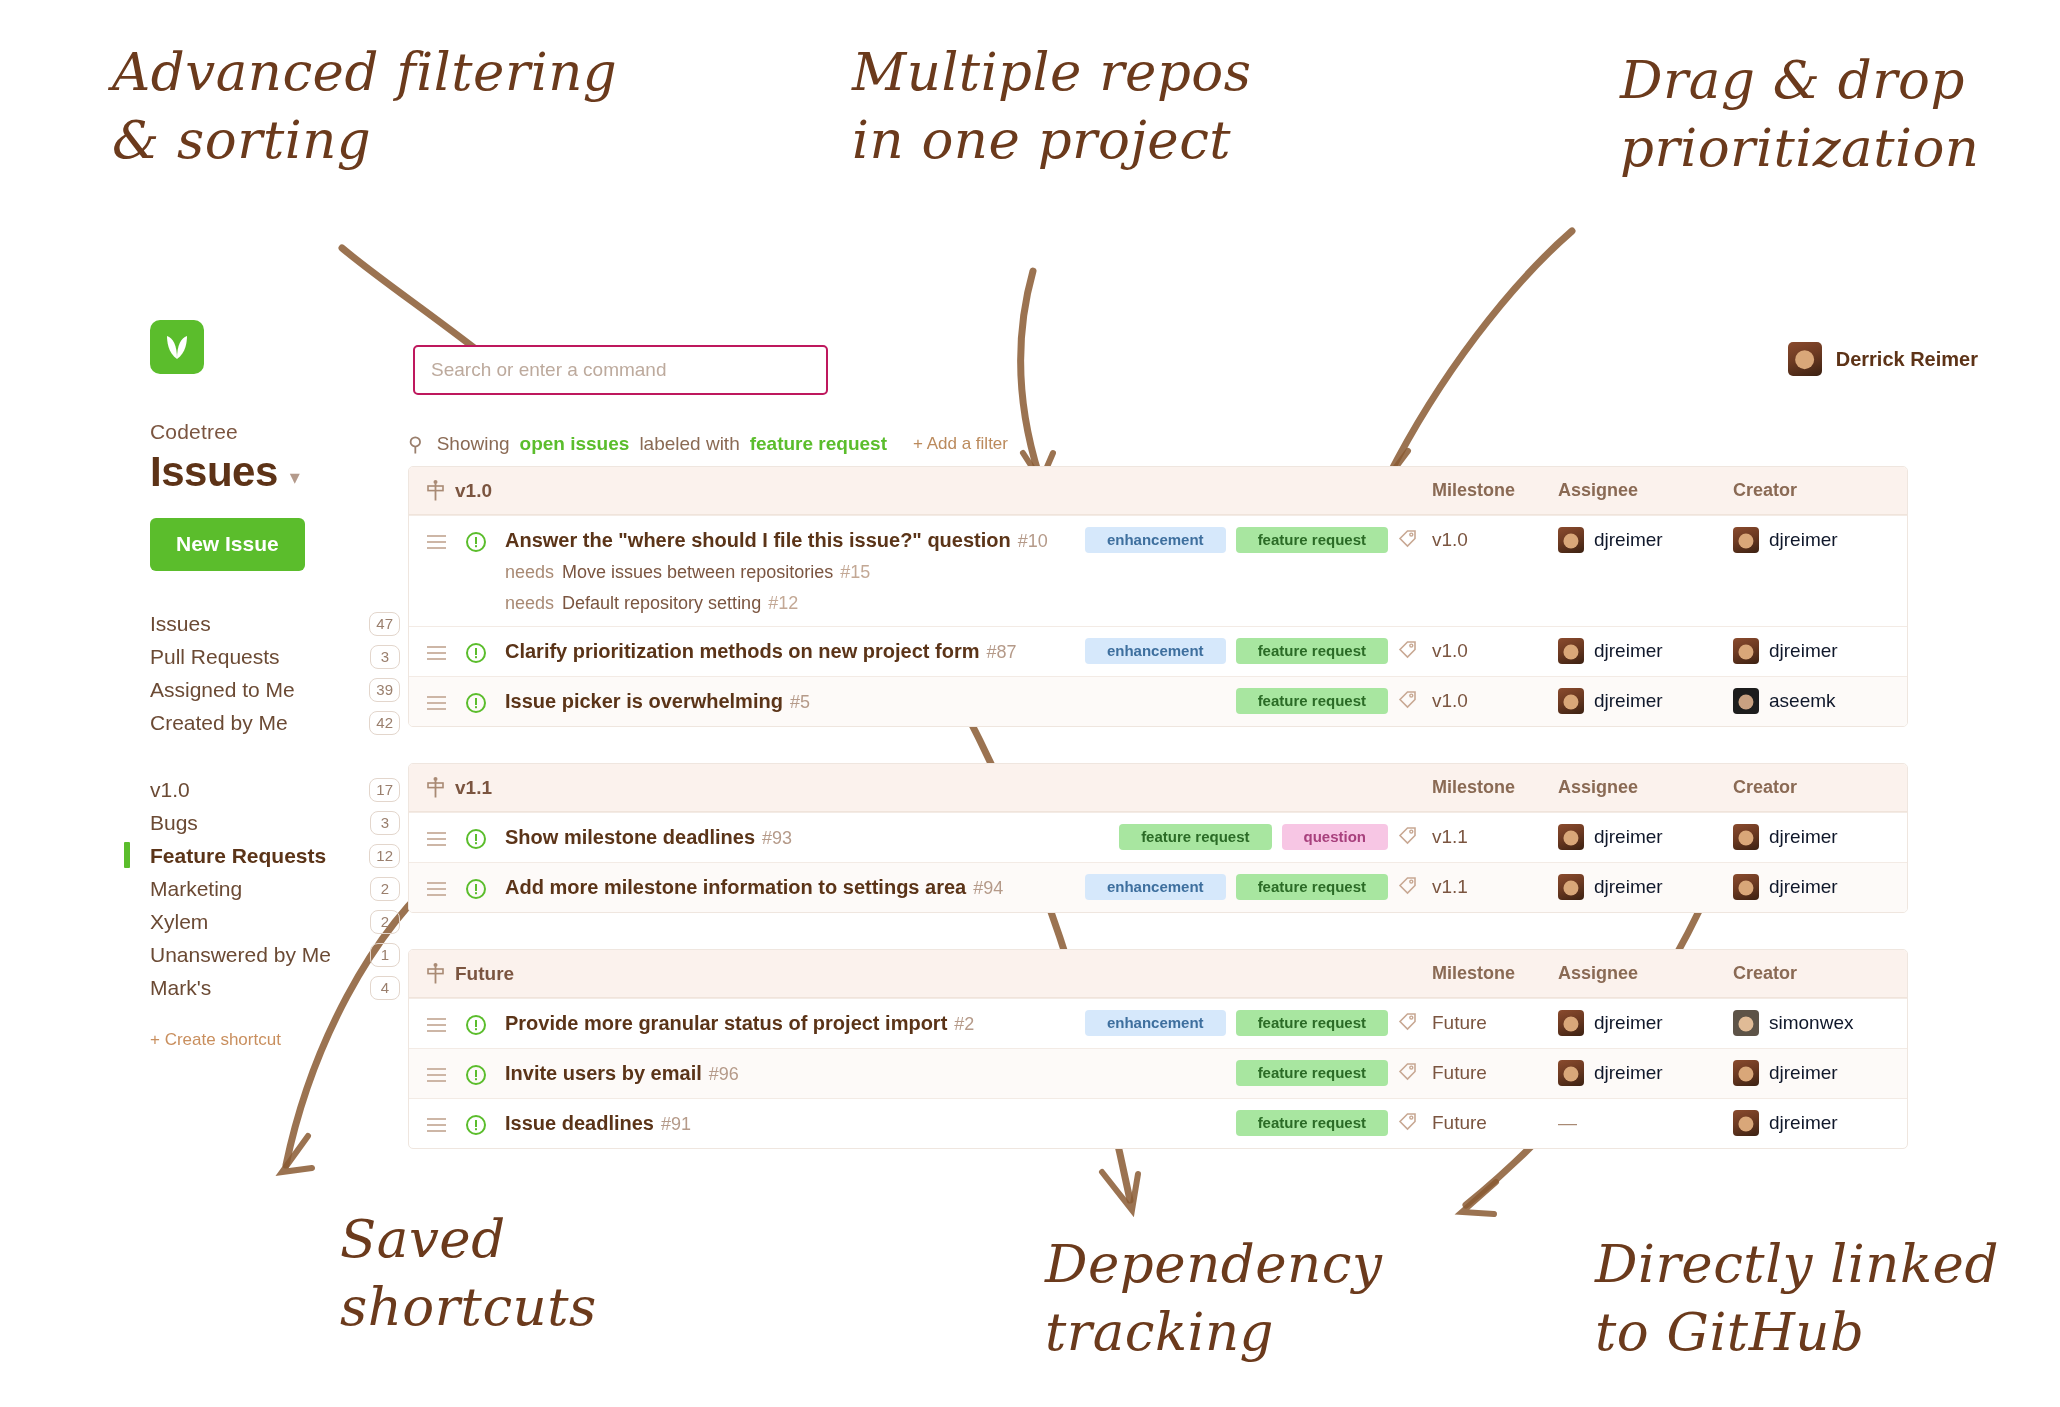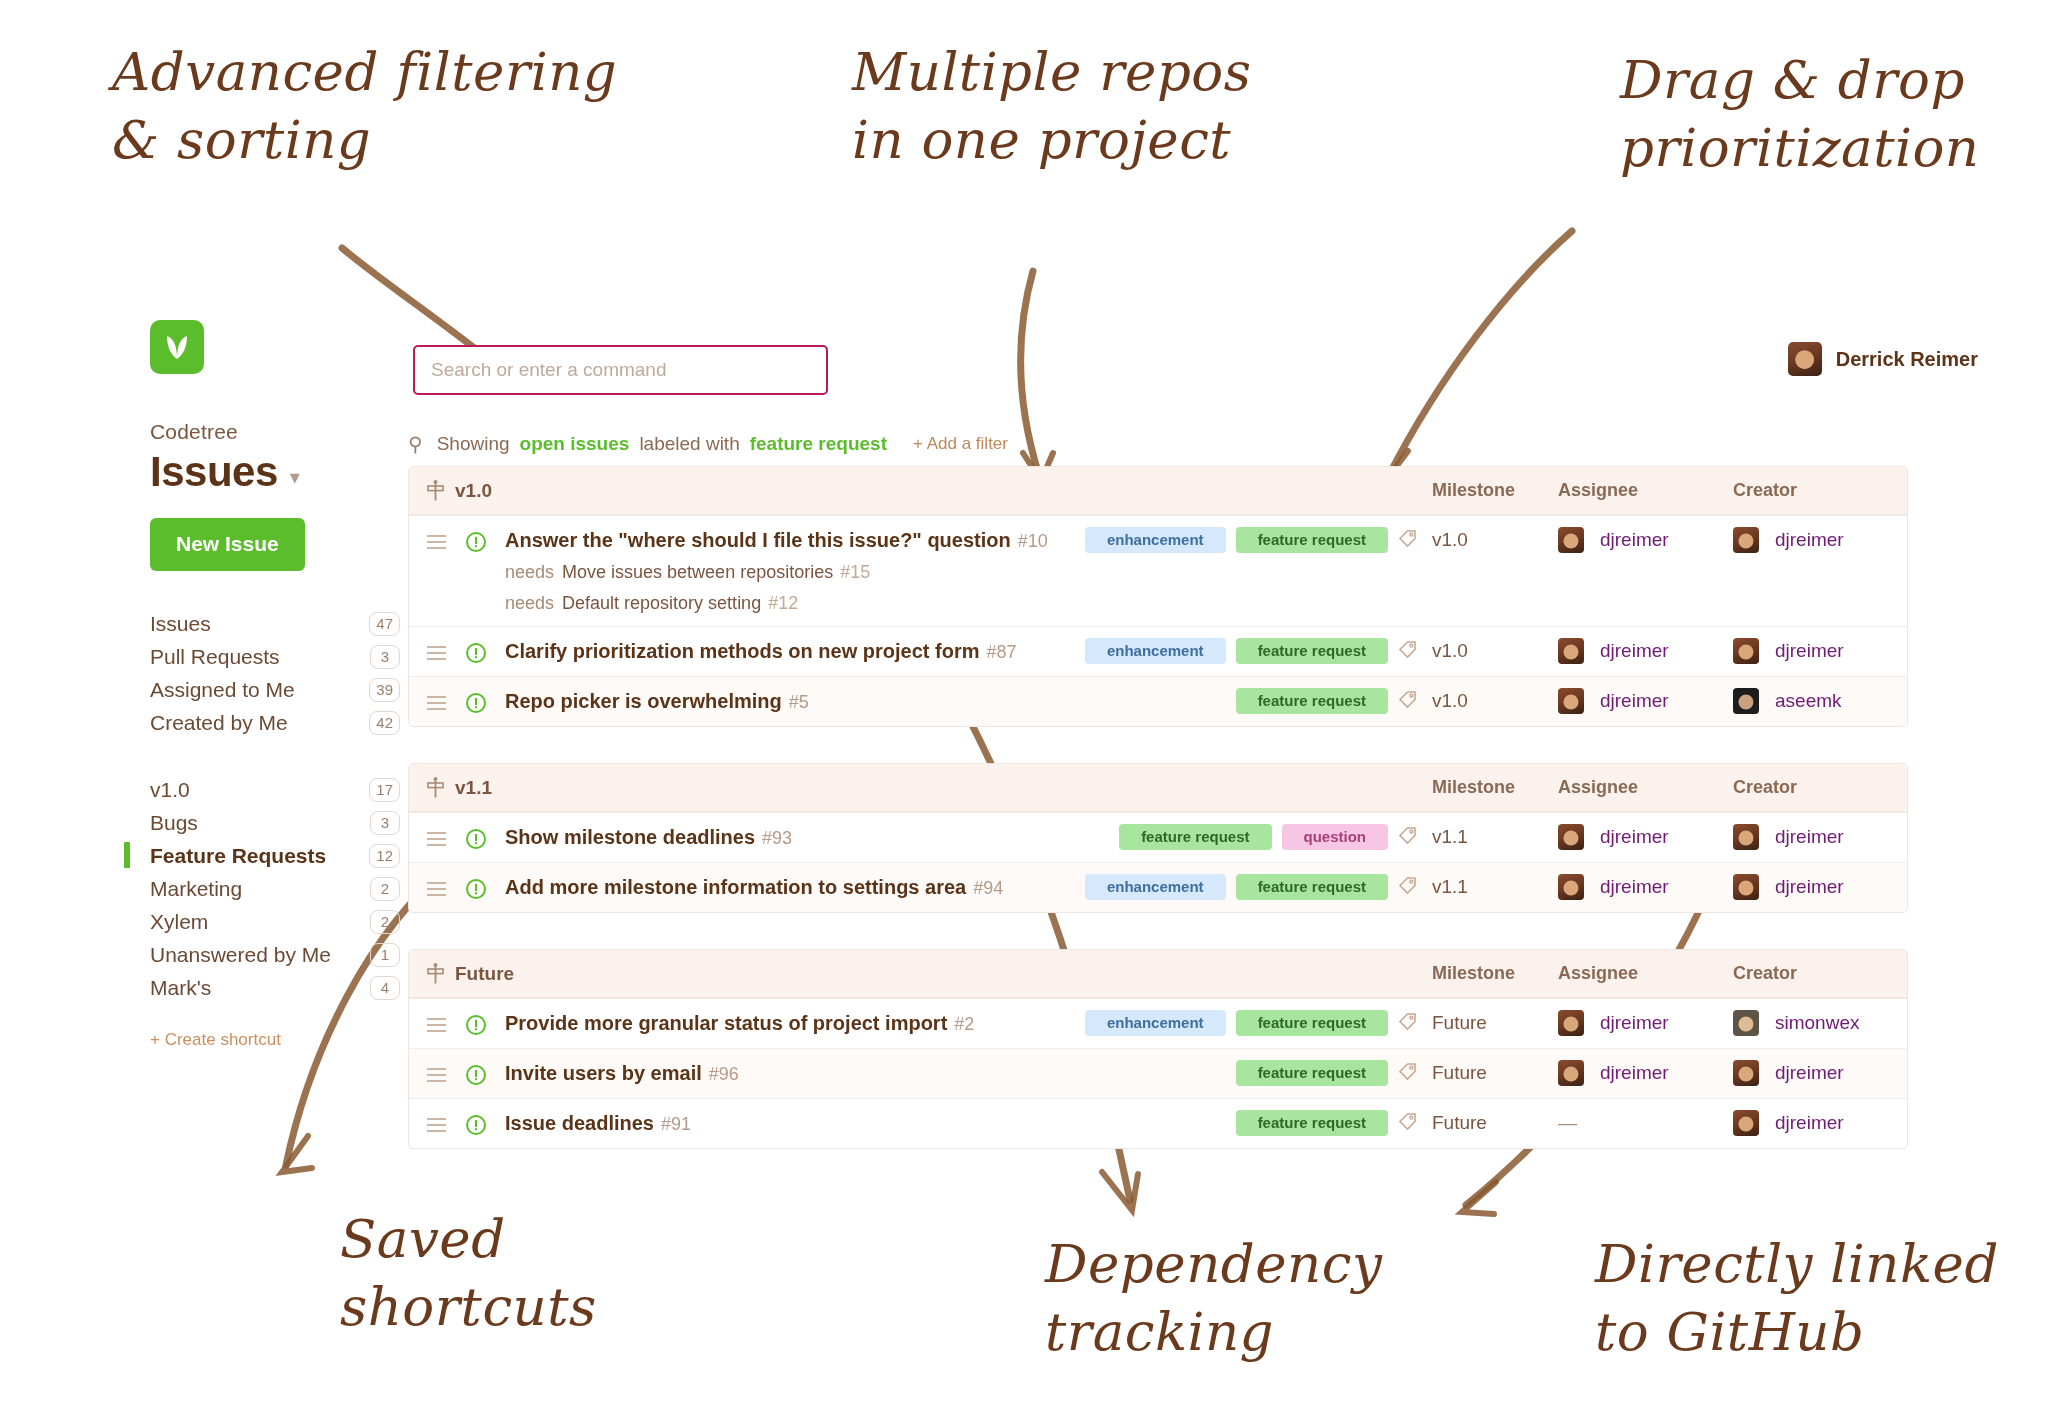--- a/index.html
+++ b/index.html
@@ -186,21 +186,21 @@
   }
   .lbl {
     font-size: 15px; font-weight: bold; border-radius: 4px; padding: 4px 22px 5px;
     white-space: nowrap;
   }
   .lbl-enhancement { background: #d6e8fb; color: #3e6f9e; }
   .lbl-feature     { background: #a8e6a0; color: #2b6b26; }
   .lbl-question    { background: #f7c6e4; color: #a8407d; }
   .tag-icon { width: 34px; flex: none; color: #c8a893; }
   .cell-milestone { width: 126px; font-size: 19px; color: #7b5540; flex: none; }
-  .cell-user { display: flex; align-items: center; gap: 16px; flex: none; font-size: 19px; color: #701a75; }
+  .cell-user { display: flex; align-items: center; gap: 10px; flex: none; font-size: 19px; color: #0f172a; }
   .cell-assignee { width: 175px; }
   .cell-creator  { width: 156px; }
   .cell-user .avatar { width: 26px; height: 26px; border-radius: 4px; }
   .dash { color: #a98a74; font-size: 19px; }
 </style>
 </head>
 <body>
 
 <div id="page">
 
@@ -452,21 +452,21 @@
               </div>
             <div class="status">
               <svg width="22" height="22" viewBox="0 0 22 22" aria-hidden="true">
                 <circle cx="11" cy="11" r="9" fill="none" stroke="#5bbd2c" stroke-width="2"></circle>
                 <rect x="10" y="6" width="2" height="7" fill="#5bbd2c"></rect>
                 <rect x="10" y="14.2" width="2" height="2" fill="#5bbd2c"></rect>
               </svg>
             </div>
             <div class="title-block">
               <div class="issue-title">
-                <span>Repo picker is overwhelming</span><span class="issue-num">#5</span>
+                <span>Issue picker is overwhelming</span><span class="issue-num">#5</span>
               </div>
             </div>
           </div>
           <div class="row-right">
             <div class="labels">
               <span class="lbl lbl-feature">feature request</span>
             </div>
             <span class="tag-icon">
               <svg width="20" height="20" viewBox="0 0 20 20" aria-hidden="true">
                 <path d="M2 10.5 L9.5 3 H17 V10.5 L9.5 18 Z" fill="none" stroke="#c8a893" stroke-width="1.6"></path>

